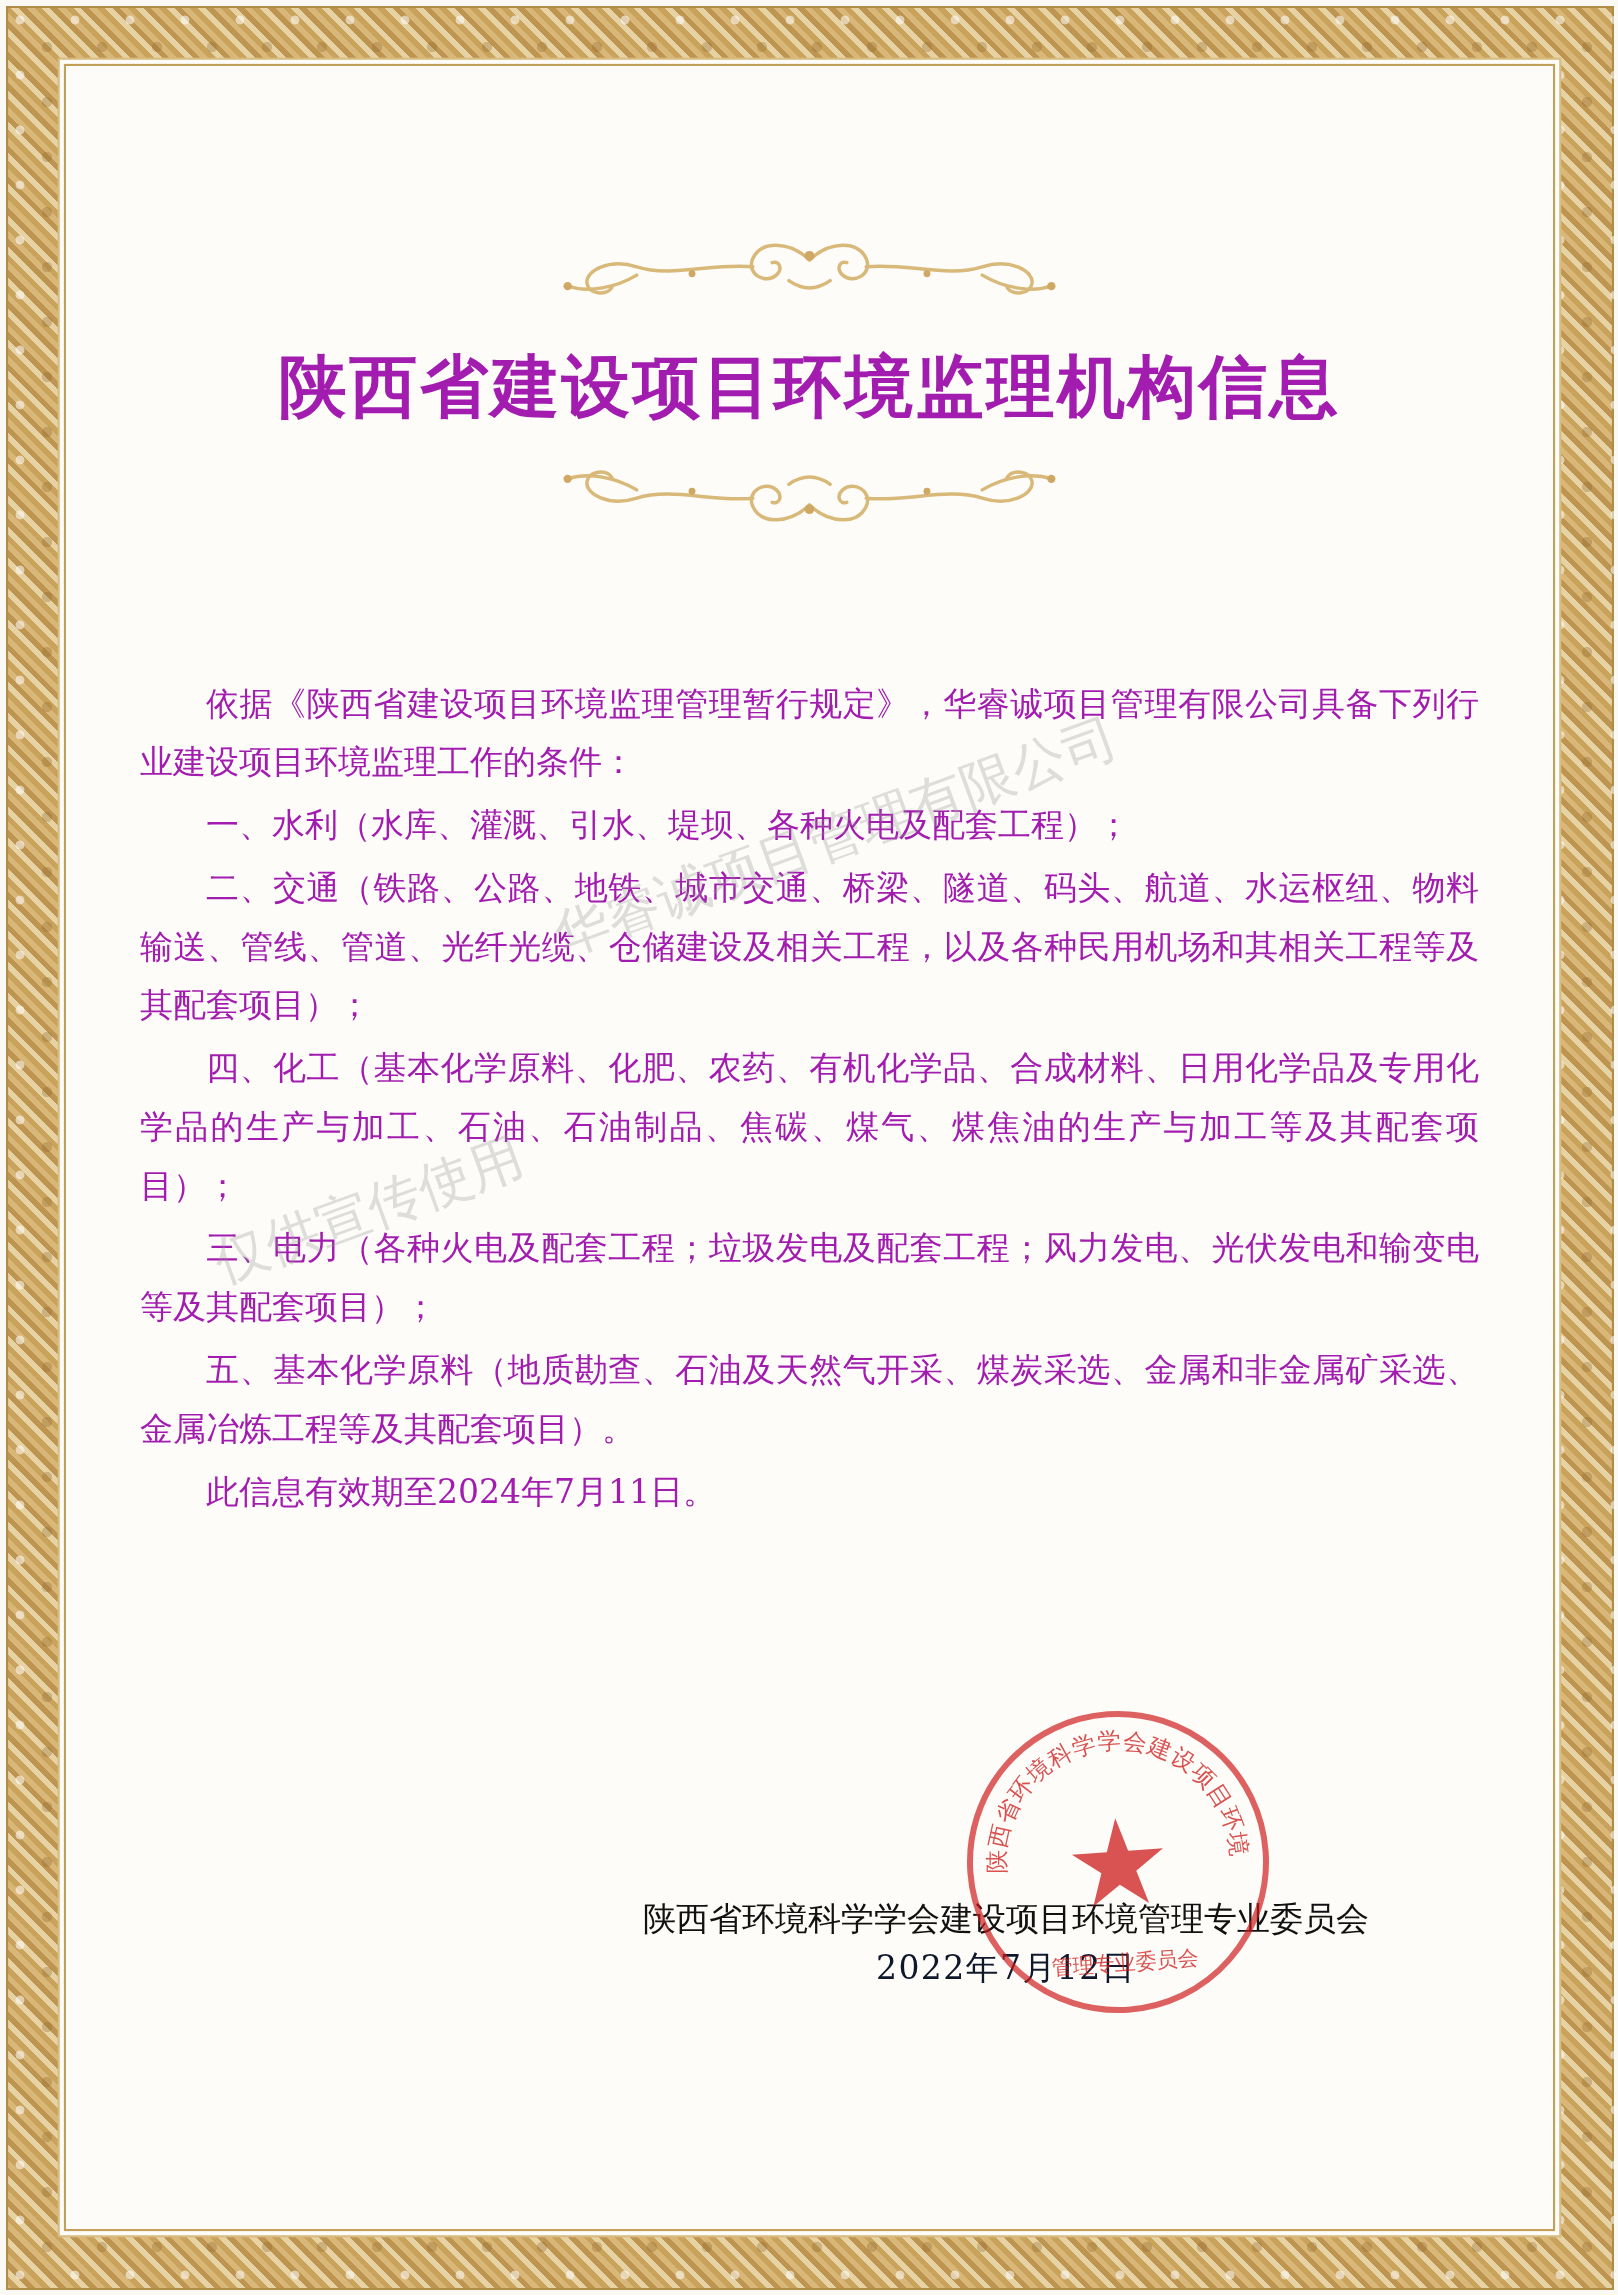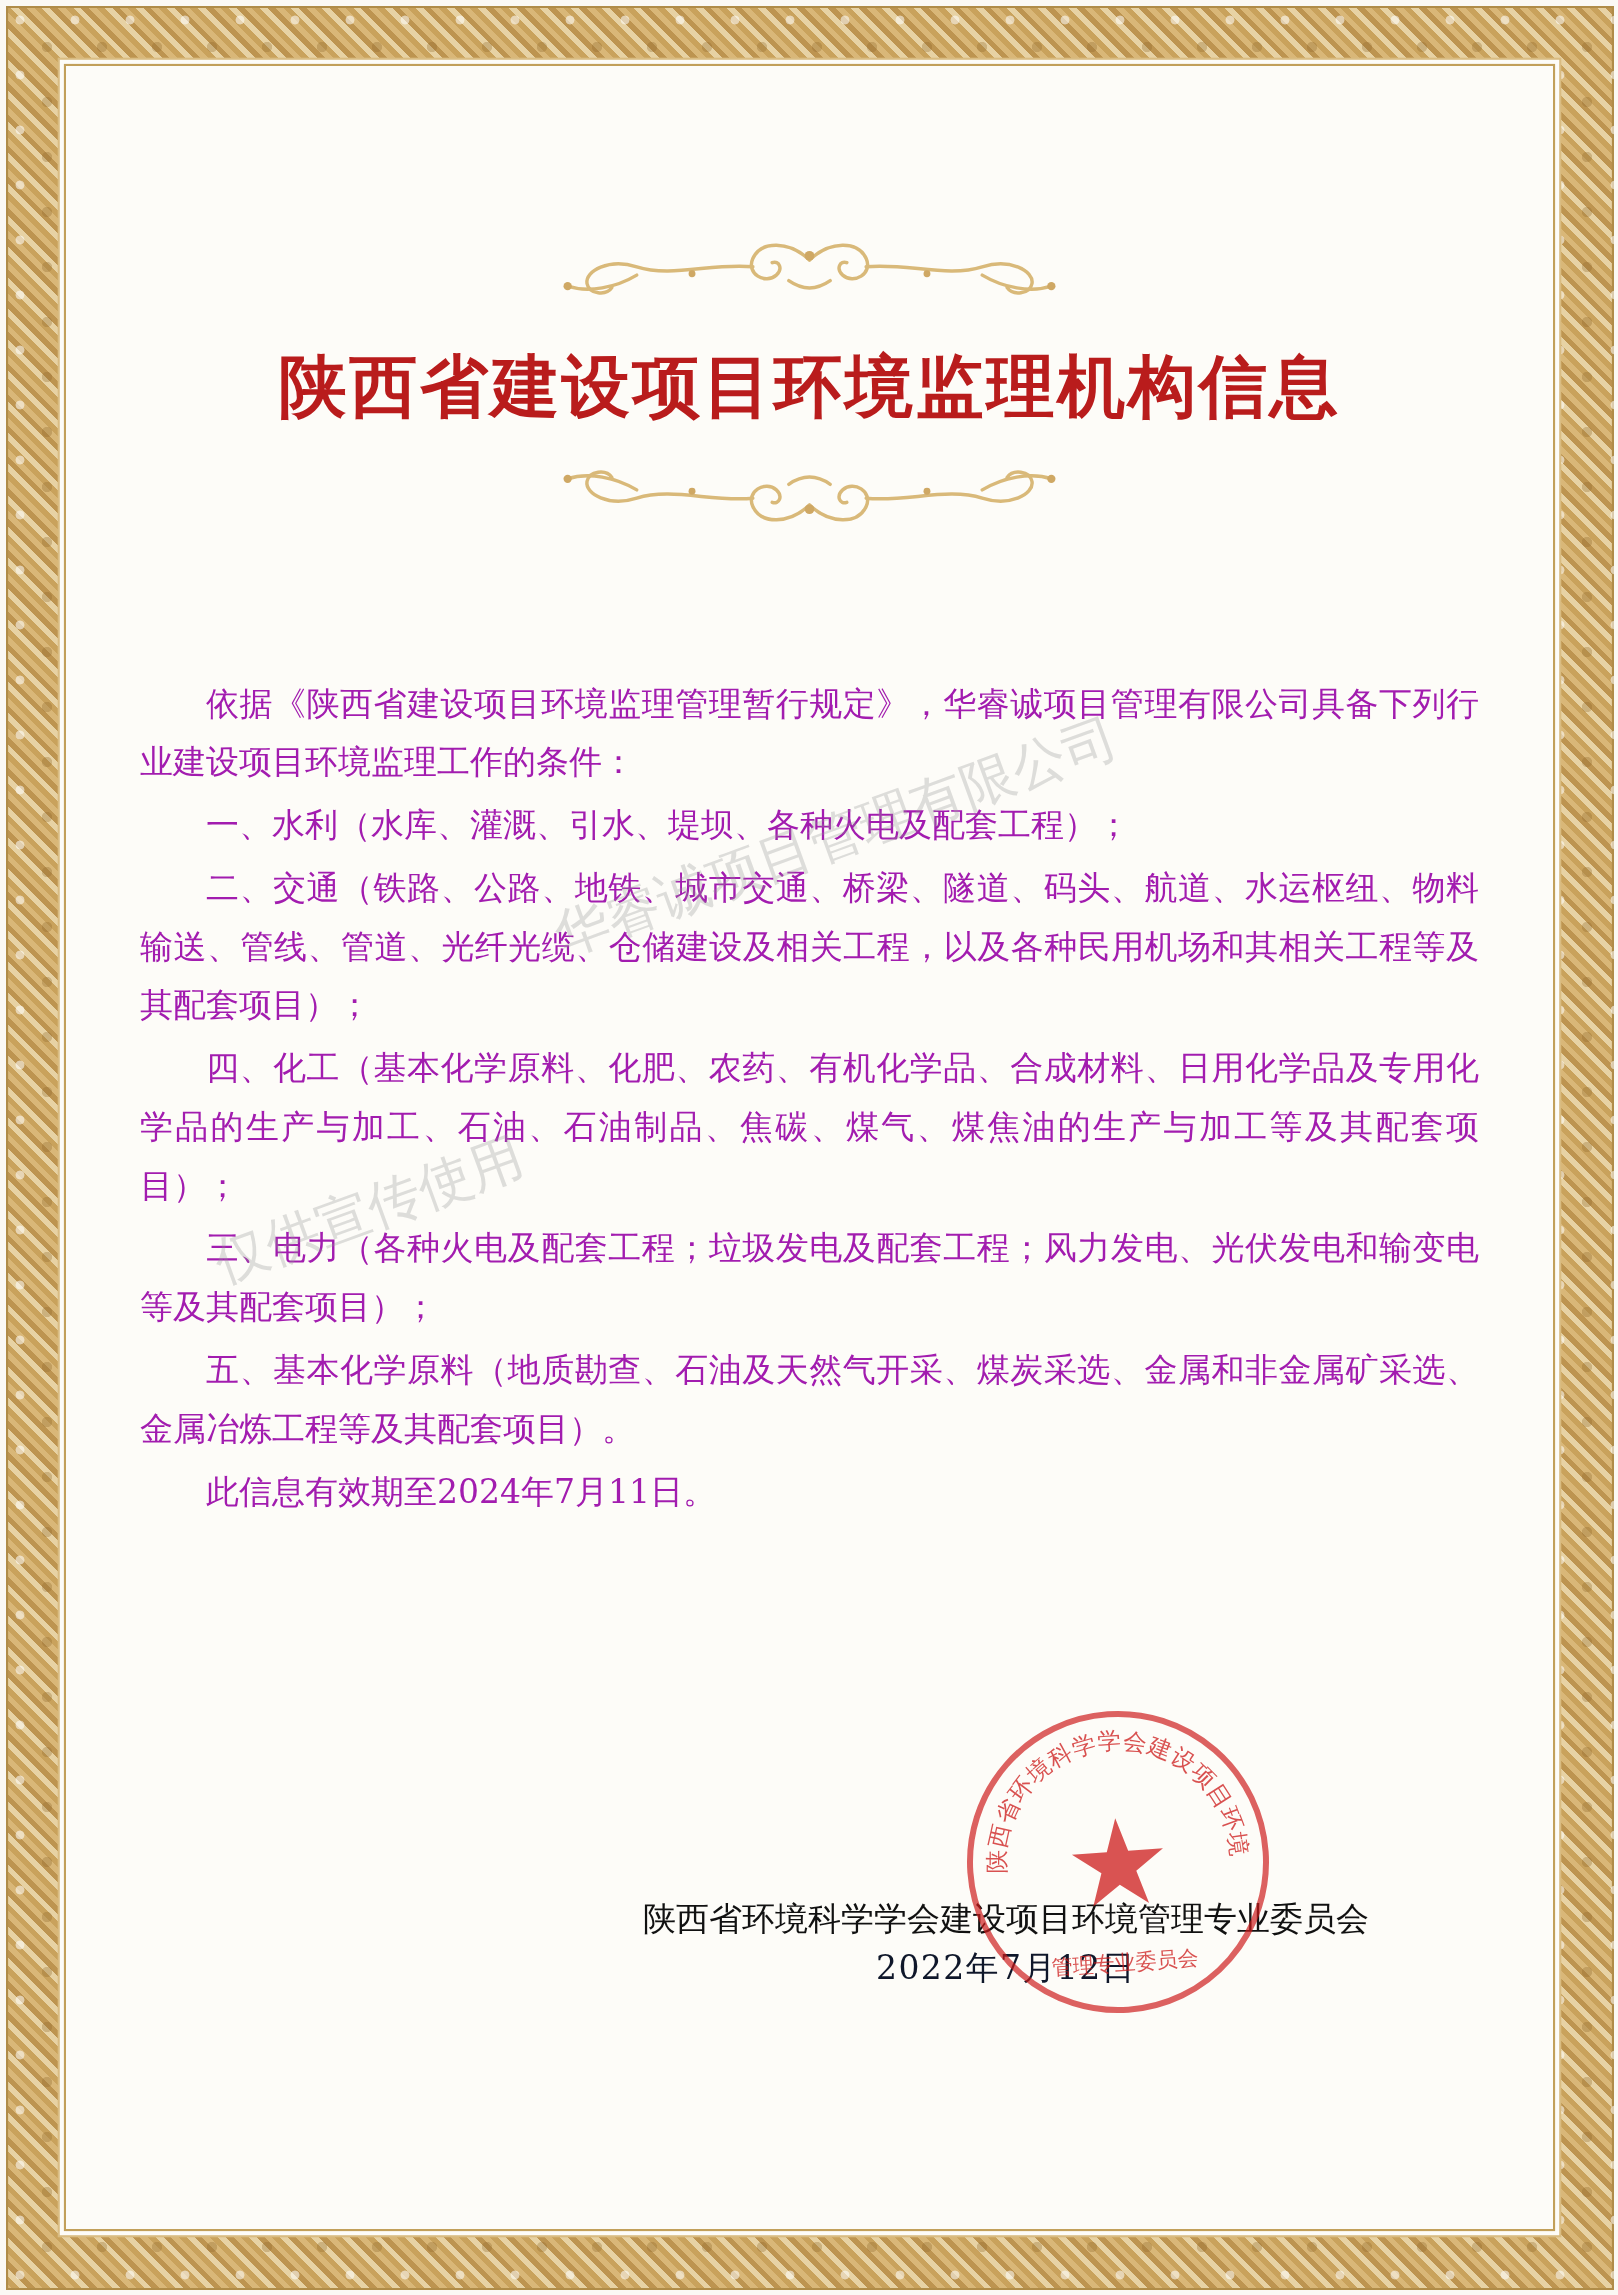--- a/index.html
+++ b/index.html
@@ -64,21 +64,21 @@
   .flourish-bottom { margin-top: 5.5px; }
 
   
   .doc-title {
     margin: 23.5px 0 14px 0;
     text-align: center;
     font-family: "DejaVu Serif", "Liberation Serif", serif;
     font-weight: bold;
     font-size: 68px;
     letter-spacing: 2.8px;
-    color: #b91c1c;
+    color: #a21caf;
     white-space: nowrap;
   }
 
   
   .body-text {
     margin: 145px 43px 0 43px;
     font-size: 33px;
     line-height: 1.78;
     color: #a21caf;
     text-align: justify;

